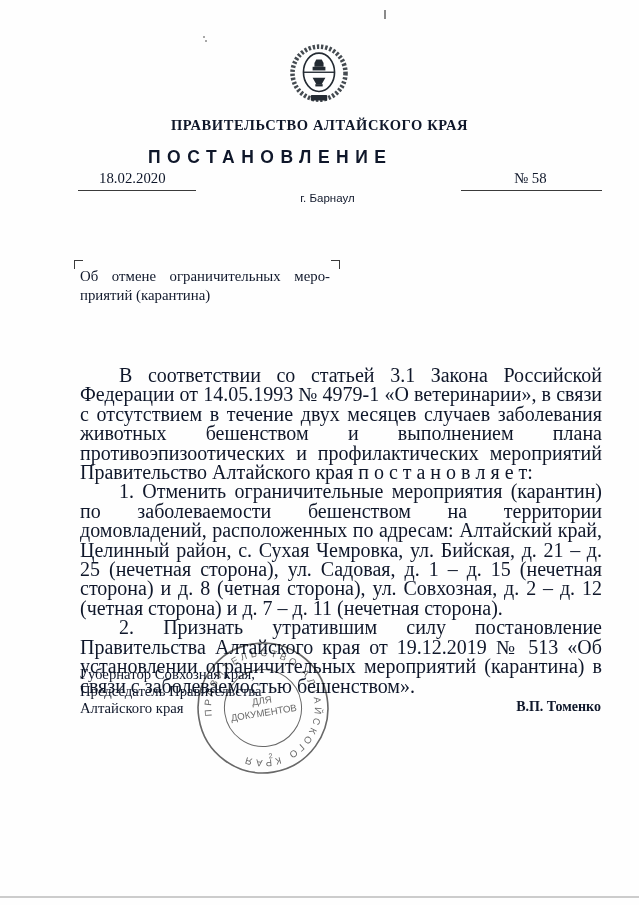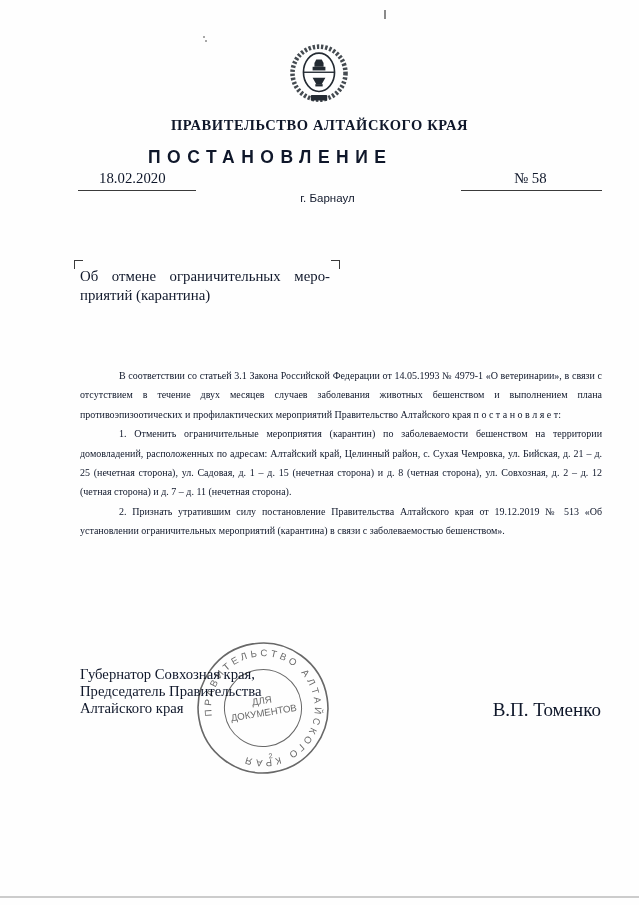--- a/index.html
+++ b/index.html
@@ -46,27 +46,27 @@
   
   .subject { position:absolute; left:80px; top:267px; width:250px;
     font-size:14.8px; line-height:18.8px; }
   .corner { position:absolute; width:9px; height:9px; }
   .corner-left  { left:74px;  top:260px; border-left:1.2px solid #3a3a3a; border-top:1.2px solid #3a3a3a; }
   .corner-right { left:331px; top:260px; border-right:1.2px solid #3a3a3a; border-top:1.2px solid #3a3a3a; }
   .subject-line1 { text-align:justify; text-align-last:justify; }
 
   
   .body-text { position:absolute; left:80px; top:366px; width:522px;
-    font-size:10px; line-height:19.4px; text-align:justify; }
+    font-size:20px; line-height:19.4px; text-align:justify; }
   .body-text p { text-indent:39px; }
 
   
   .sig-block { position:absolute; left:80px; top:666px;
     font-size:14.7px; line-height:16.9px; }
-  .sig-name { position:absolute; right:38px; top:699px; font-size:19px; }
+  .sig-name { position:absolute; right:38px; top:699px; font-size:14px;font-weight:bold; }
 
   
   .stamp {
     position:absolute; left:191px; top:636px; width:144px; height:144px;
     opacity:0.82; mix-blend-mode:multiply; transform:rotate(-9deg);
   }
   .stamp text { font-family:"Liberation Sans", sans-serif; }
 </style>
 </head>
 <body>

